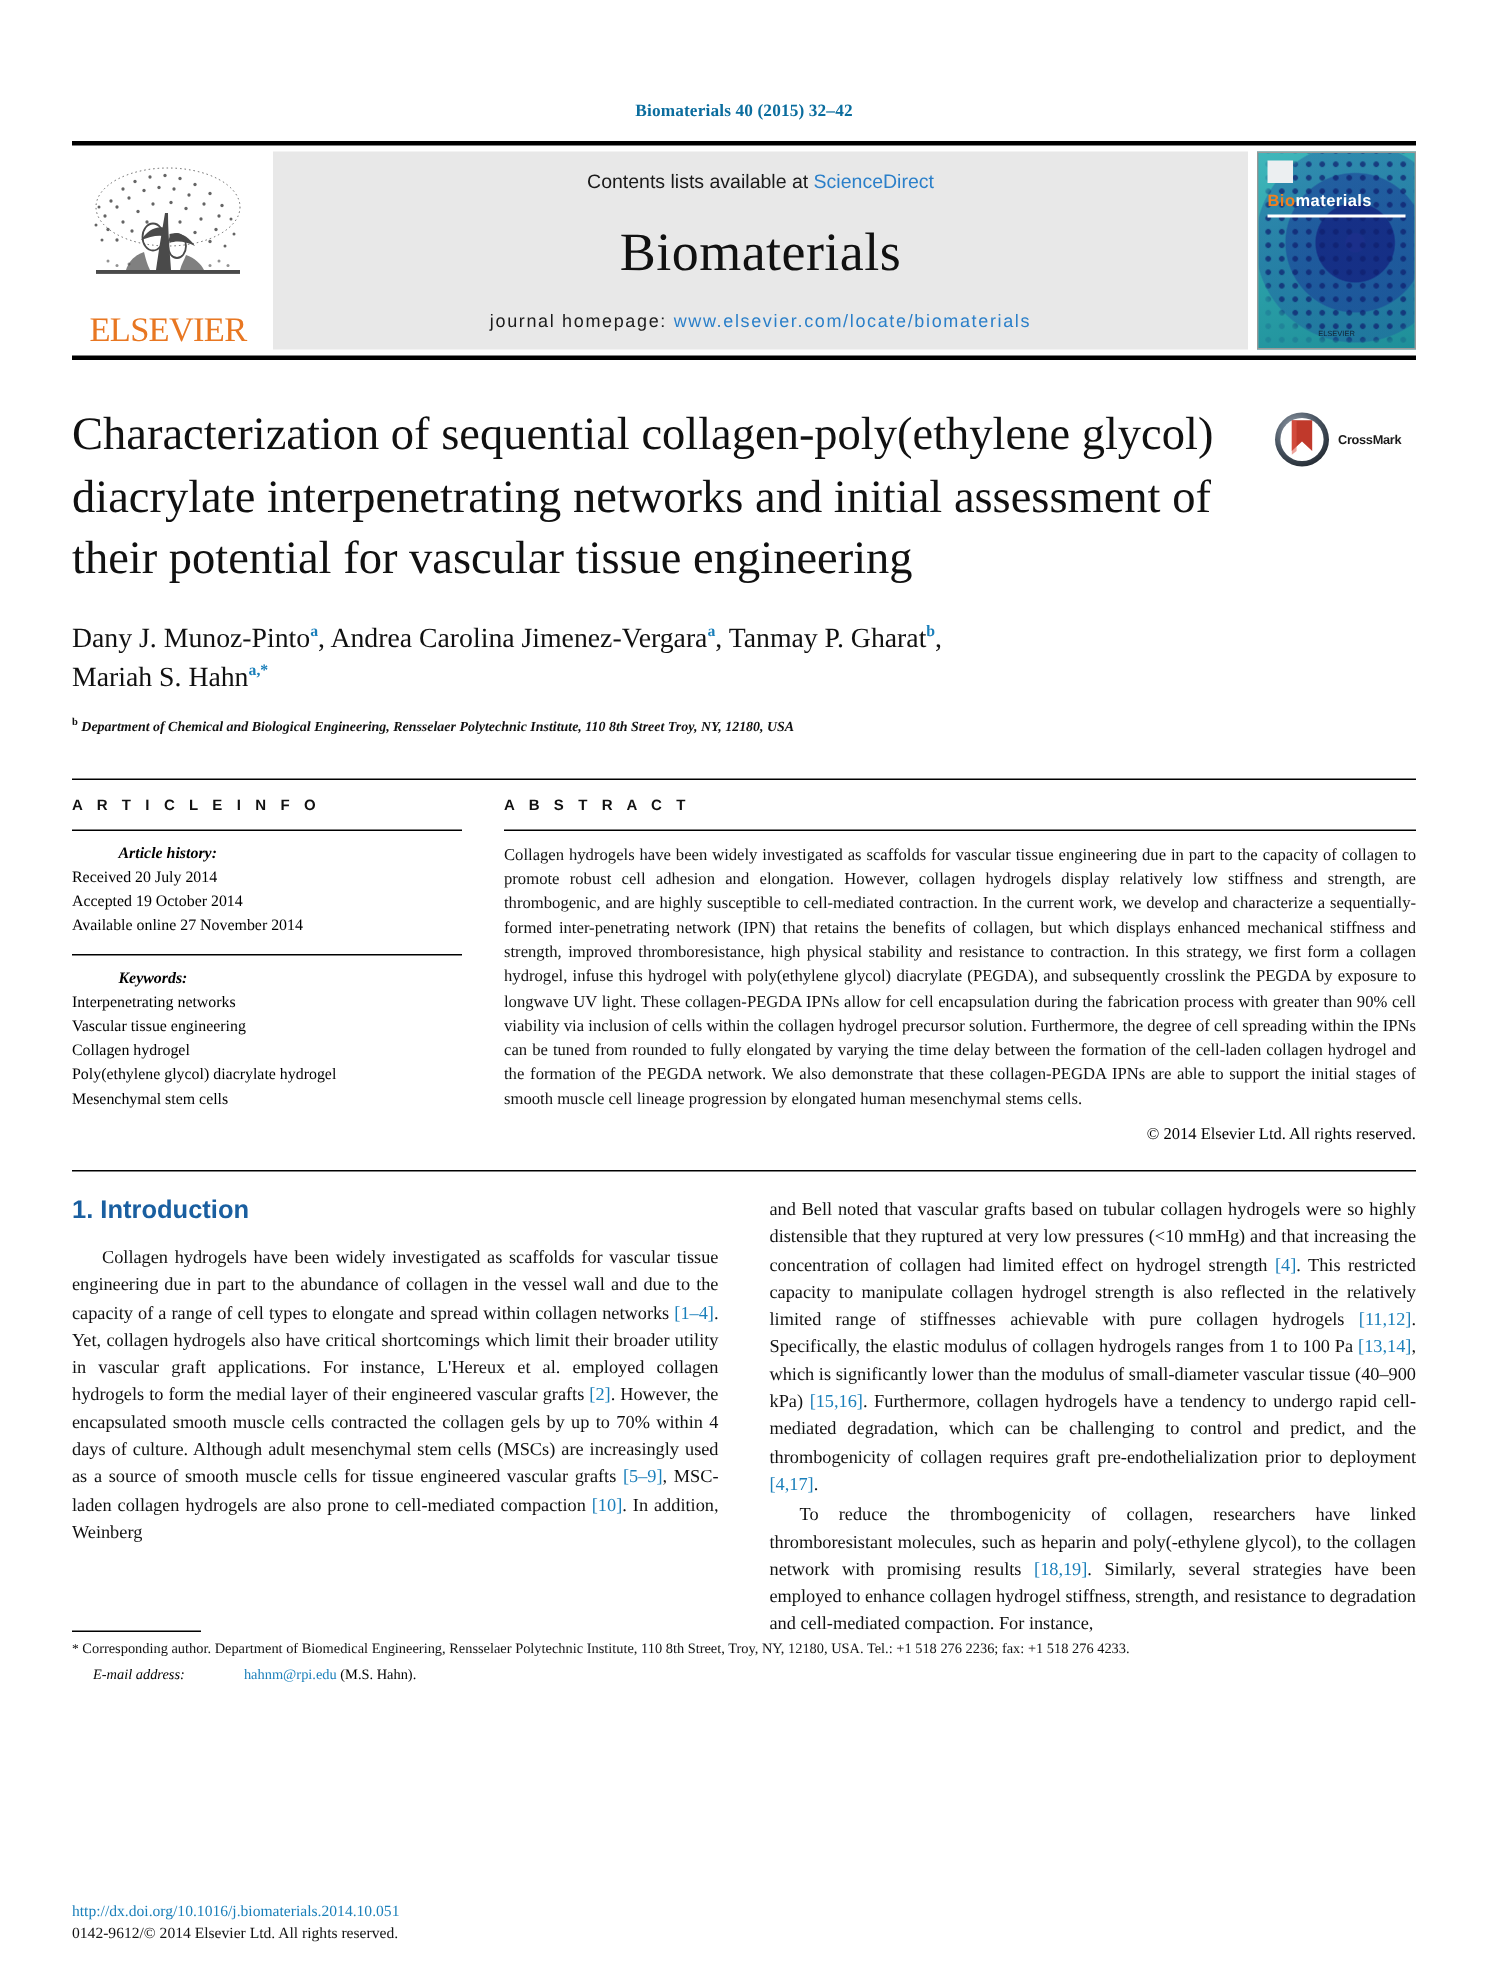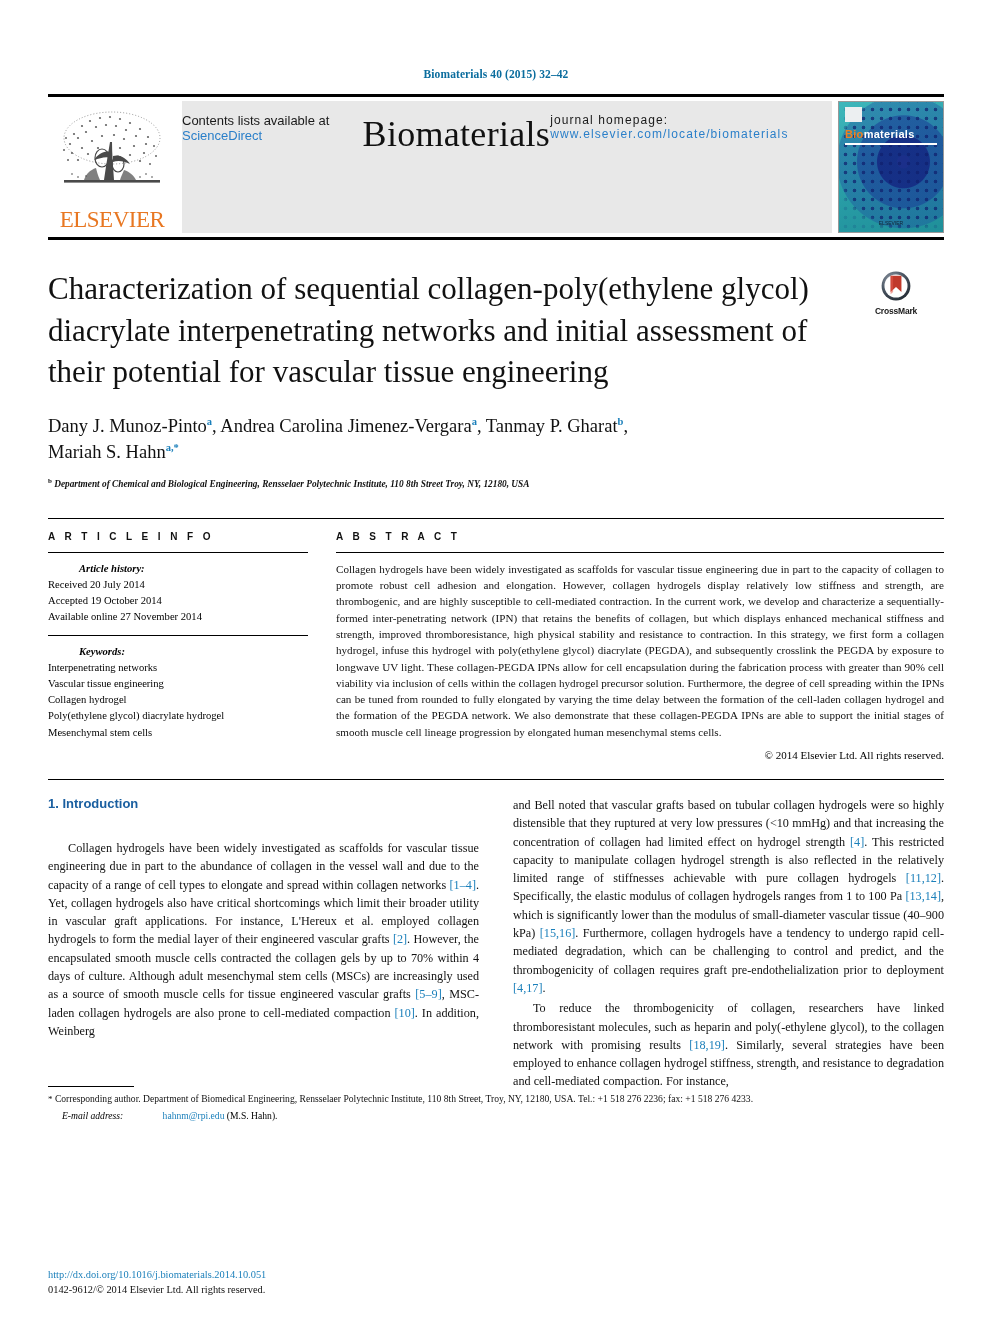--- a/index.html
+++ b/index.html
@@ -67,22 +67,23 @@
     letter-spacing: -0.5px;
     color: #E87722;
     font-weight: normal;
     line-height: 1;
   }
 
   .masthead-center {
     flex: 1 1 auto;
     background: #e8e8e8;
     display: flex;
+    flex-direction: column;
     justify-content: space-between;
-    align-items: flex-start;
+    align-items: center;
     padding: 12px 0 12px 0;
     margin: 0 6px;
   }
   .contents-line {
     font-size: 13px;
     font-family: "Liberation Sans", sans-serif;
     color: #1a1a1a;
   }
   .contents-line .sd {
     color: #2a7fc9;
@@ -190,21 +191,20 @@
   }
   .crossmark {
     position: absolute;
     right: 0;
     top: 2px;
     width: 96px;
     height: 46px;
     display: flex;
     align-items: center;
     gap: 4px;
-    flex-direction: column;
   }
   .crossmark-text {
     font-family: "Liberation Sans", sans-serif;
     font-size: 8.5px;
     font-weight: bold;
     color: #1a1a1a;
     letter-spacing: -0.2px;
   }
 
   
@@ -299,24 +299,24 @@
     display: flex;
     gap: 34px;
     position: relative;
   }
   .bcol {
     flex: 1 1 0;
     min-width: 0;
   }
   .sec-title {
     font-family: "Liberation Sans", sans-serif;
-    font-size: 13px;
+    font-size: 17px;
     font-weight: bold;
     color: #1a5fa0;
-    margin: 0 0 28px 0;
+    margin: 0 0 12px 0;
   }
   .para {
     font-family: "Liberation Serif", serif;
     font-size: 12.2px;
     line-height: 1.50;
     text-align: justify;
     text-indent: 20px;
     margin: 0 0 2px 0;
     color: #111;
   }

